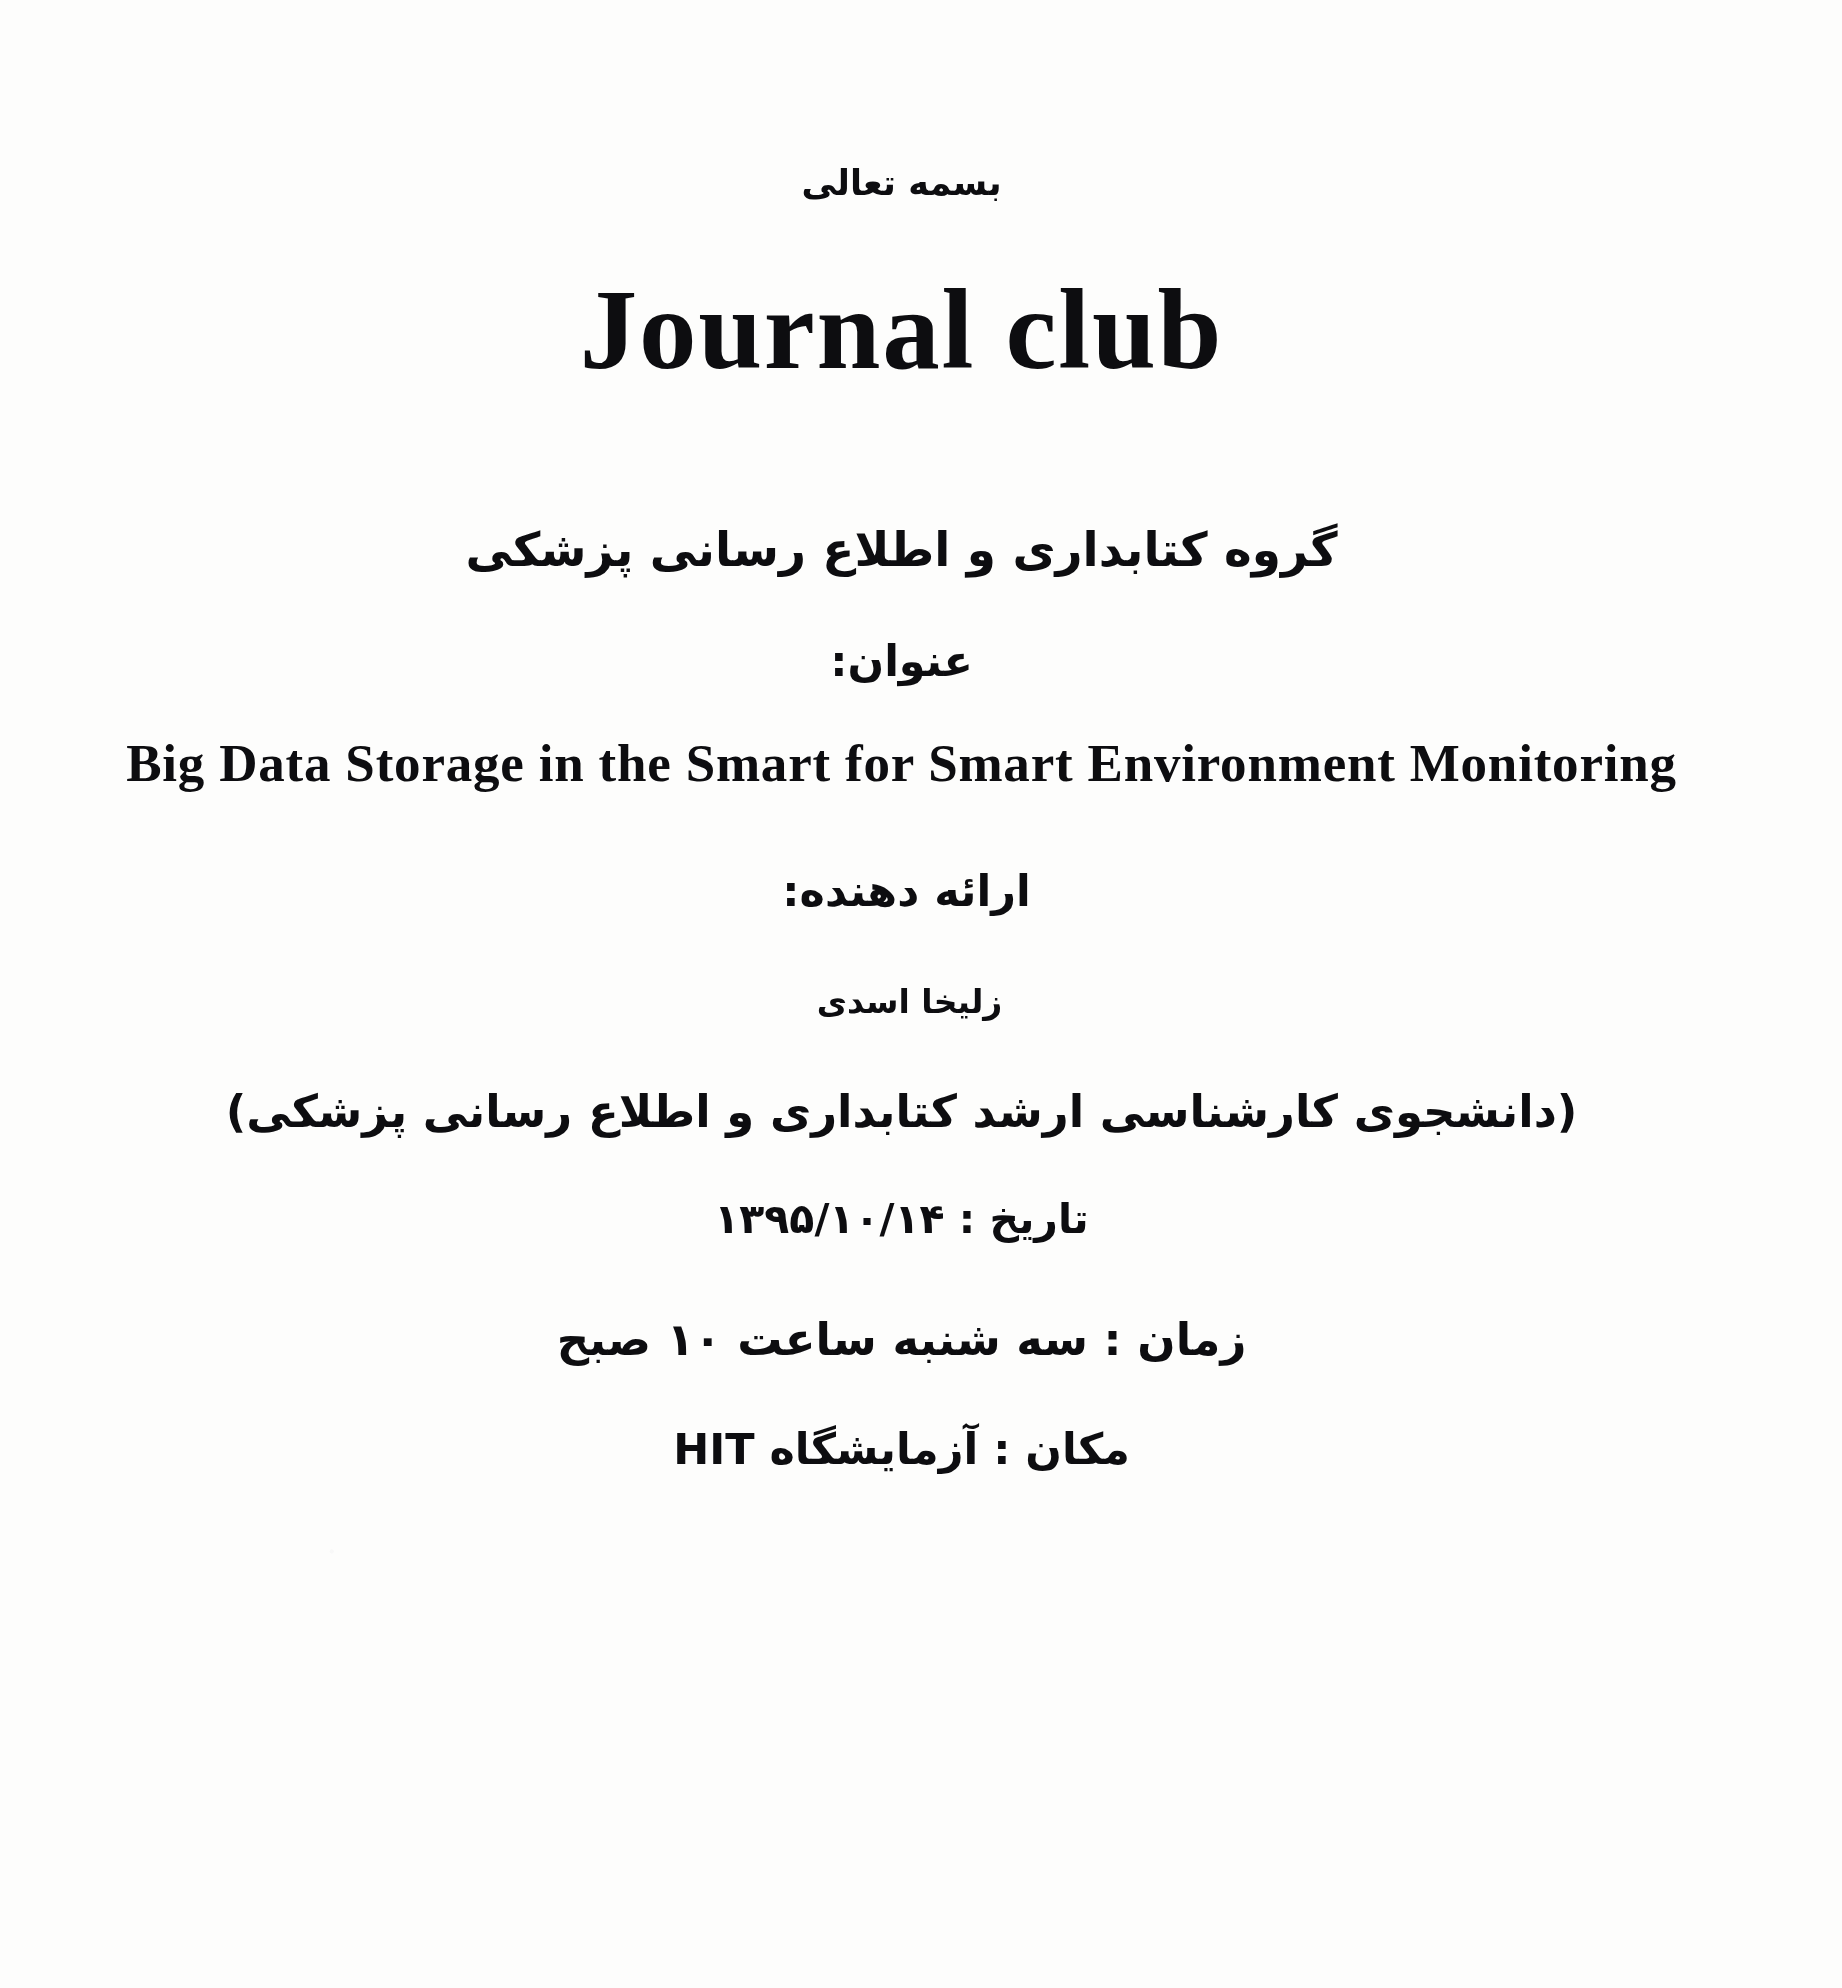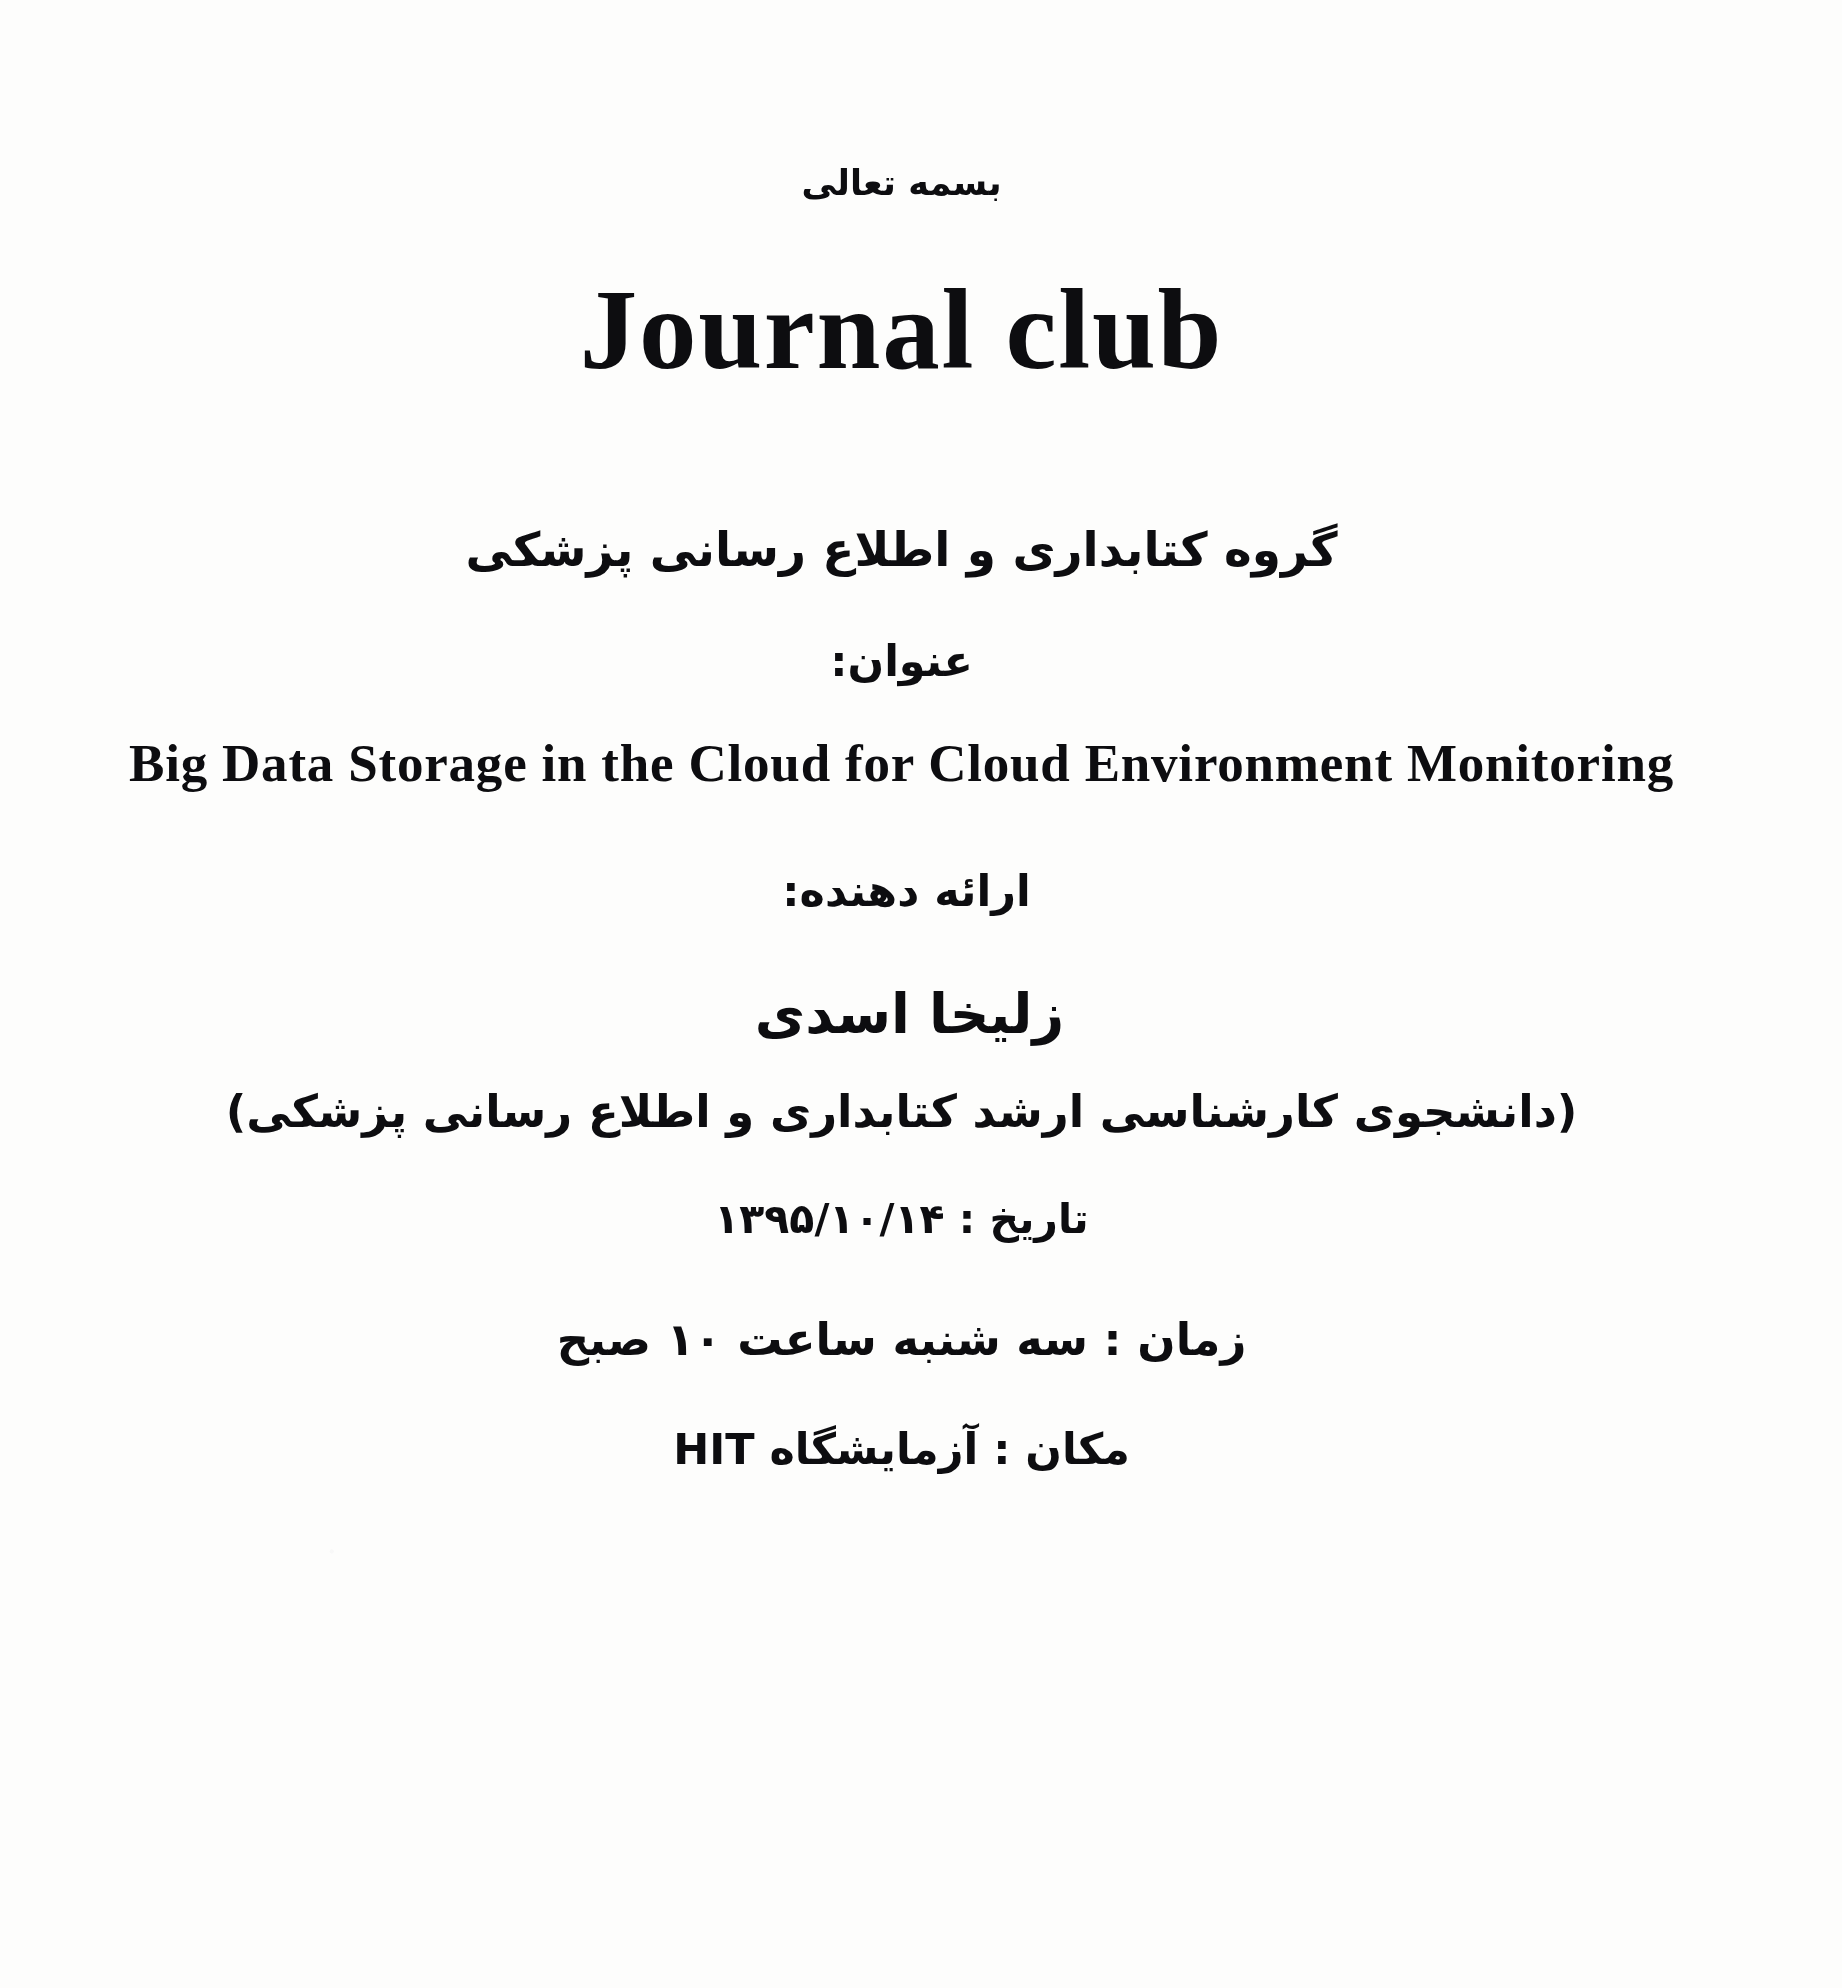--- a/index.html
+++ b/index.html
@@ -42,40 +42,40 @@
   .en-serif {
     font-family: "Liberation Serif", "DejaVu Serif", serif;
     font-weight: bold;
   }
   .bismillah        { top: 163px;  font-size: 35px; }
   .main-title       { top: 264px;  font-size: 115px; letter-spacing: 1.7px; }
   .department       { top: 522px;  font-size: 47px; }
   .title-label      { top: 636px;  font-size: 43px; }
   .paper-title      { top: 733px;  font-size: 53px; letter-spacing: 0.8px; }
   .presenter-label  { top: 866px; font-size: 43px; margin-left: 10px; }
-  .presenter-name   { top: 982px; font-size: 55px; padding-left: 16px; }
+  .presenter-name   { top: 982px; font-size: 33px; padding-left: 16px; }
   .presenter-degree { top: 1085px; font-size: 45px; text-align: center; }
   .date-line        { top: 1195px; font-size: 41px; }
   .time-line        { top: 1313px; font-size: 45px; }
   .location-line    { top: 1424px; font-size: 43px; }
 </style>
 </head>
 <body>
 
 <div class="page">
 
   <div class="line rtl fa-bold bismillah">بسمه تعالی</div>
 
   <div class="line en-serif main-title">Journal club</div>
 
   <div class="line rtl fa-bold department">گروه کتابداری و اطلاع رسانی پزشکی</div>
 
   <div class="line rtl fa-bold title-label">عنوان:</div>
 
-  <div class="line en-serif paper-title">Big Data Storage in the Cloud for Cloud Environment Monitoring</div>
+  <div class="line en-serif paper-title">Big Data Storage in the Smart for Smart Environment Monitoring</div>
 
   <div class="line rtl fa-bold presenter-label">ارائه دهنده:</div>
 
   <div class="line rtl fa-bold presenter-name">زلیخا اسدی</div>
 
   <div class="line rtl fa-bold presenter-degree">(دانشجوی کارشناسی ارشد کتابداری و اطلاع رسانی پزشکی)</div>
 
   <div class="line rtl fa-bold date-line">تاریخ : ۱۳۹۵/۱۰/۱۴</div>
 
   <div class="line rtl fa-bold time-line">زمان : سه شنبه ساعت ۱۰ صبح</div>

